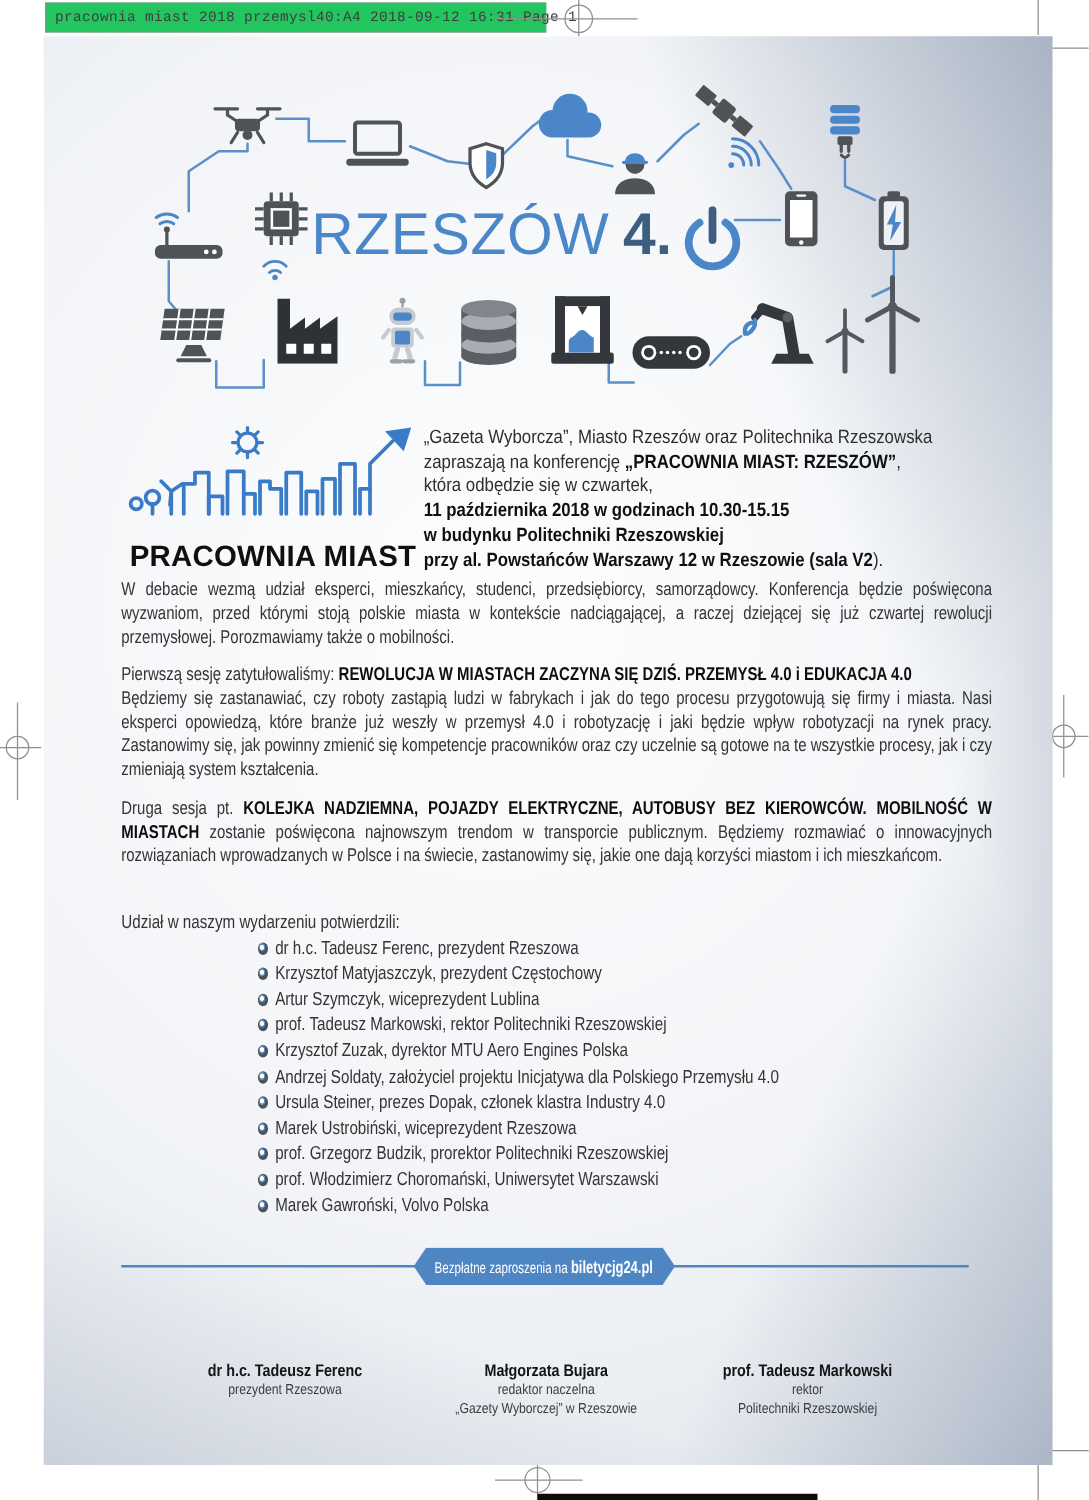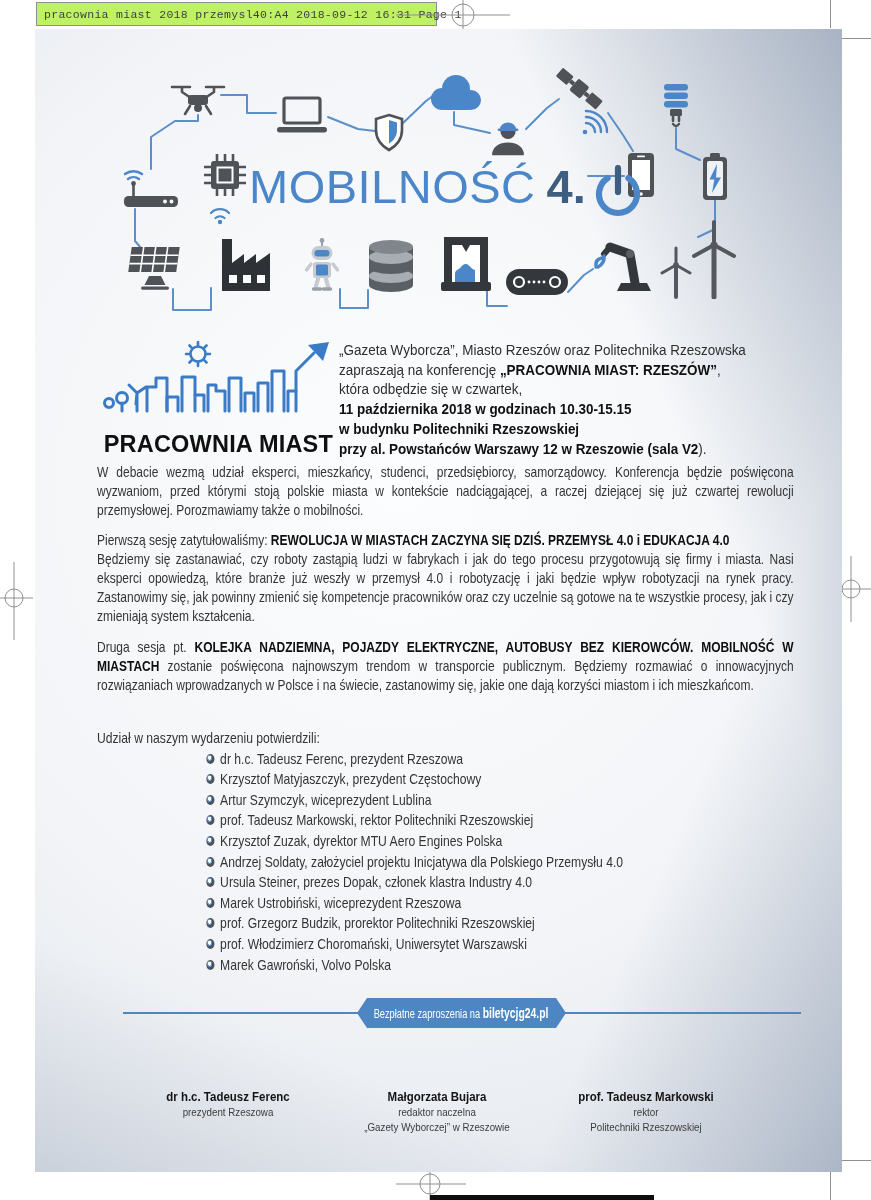--- a/index.html
+++ b/index.html
@@ -3,21 +3,21 @@
 <meta charset="utf-8">
 <style>
   html,body{margin:0;padding:0;}
   body{
     width:871px;height:1200px;position:relative;overflow:hidden;background:#ffffff;
     font-family:"Liberation Sans","DejaVu Sans",sans-serif;
   }
   
   .slug{
     position:absolute;left:36px;top:2px;width:401px;height:24px;
-    border:1px solid #8f8f8f;background:#bef264;display:flex;align-items:center;
+    border:1px solid #8f8f8f;background:#22c55e;display:flex;align-items:center;
     font-family:"Liberation Mono","DejaVu Sans Mono",monospace;
     font-size:11.5px;letter-spacing:.3px;color:#3e3e3e;padding-left:7px;box-sizing:border-box;
     white-space:nowrap;
   }
   .mark{position:absolute;}
   .mark line,.mark circle{stroke:#8f8f8f;stroke-width:1;fill:none;}
   .cropline{position:absolute;background:#8f8f8f;}
   .colorbar{position:absolute;left:430px;top:1195px;width:224px;height:5px;background:#0d0d0d;}
 
   
@@ -58,21 +58,21 @@
   
   .participants{position:absolute;left:62px;top:699px;font-size:15px;line-height:20.6px;color:#343434;}
   .participants .head{margin:0 0 0 0;}
   .participants .li{display:flex;align-items:flex-start;margin-left:135px;}
   .bullet{
     flex:0 0 auto;width:10px;height:10px;border-radius:50%;margin:5px 7px 0 0;
     background:radial-gradient(circle at 40% 38%, #ffffff 0 1.8px, #5b8fc9 2.2px 3px, #4f5358 3.4px);
   }
 
   
-  .banner-row{position:absolute;left:0;top:969px;width:807px;height:30px;margin-left:26px;}
+  .banner-row{position:absolute;left:0;top:969px;width:807px;height:30px;}
   .banner-line{position:absolute;left:62px;right:67px;top:14px;height:2px;background:#4e86c4;}
   .banner{
     position:absolute;left:296px;top:0;width:209px;height:30px;background:#4e86c4;
     clip-path:polygon(10px 0,199px 0,100% 50%,199px 100%,10px 100%,0 50%);
     display:flex;align-items:center;justify-content:center;color:#fff;white-space:nowrap;
   }
   .banner .inner{transform:scaleX(.74);transform-origin:center;font-size:12.5px;}
   .banner .inner b{font-size:14px;}
 
   
@@ -223,21 +223,21 @@
         <rect x="11" y="4.5" width="8" height="1.8" rx="0.9" fill="#fff"></rect>
       </svg></div>
   <div class="ic" style="left:680px;top:148px"><svg width="32" height="50" viewBox="0 0 32 50">
         <rect x="11" y="1" width="10" height="5" rx="1.5" fill="#4f5358"></rect>
         <rect x="4" y="5" width="24" height="43" rx="4" fill="#4f5358"></rect>
         <rect x="8" y="9" width="16" height="35" rx="2" fill="#eef1f5"></rect>
         <path d="M18 12 L10.5 27.5 h4.8 L13 41 L22 25.5 h-5 Z" fill="#4a86c8"></path>
       </svg></div>
 
   <div class="brand">
-    <span class="word">MOBILNOŚĆ</span>
+    <span class="word">RZESZÓW</span>
     <span class="num">4.</span>
     <span style="line-height:0;margin-top:2px;"><svg width="46" height="52" viewBox="0 0 46 52">
           <path d="M12.6 13.1 A19 19 0 1 0 33.4 13.1" fill="none" stroke="#4a86c8" stroke-width="6.2" stroke-linecap="round"></path>
           <path d="M23 3 V27" stroke="#3d5e80" stroke-width="6.2" stroke-linecap="round"></path>
         </svg></span>
   </div>
 
   <div class="ic" style="left:120px;top:239px"><svg width="58" height="46" viewBox="0 0 58 46">
         <g transform="translate(4,0) skewX(-8)">
           <rect x="2" y="2" width="48" height="25" fill="#4f5358"></rect>

